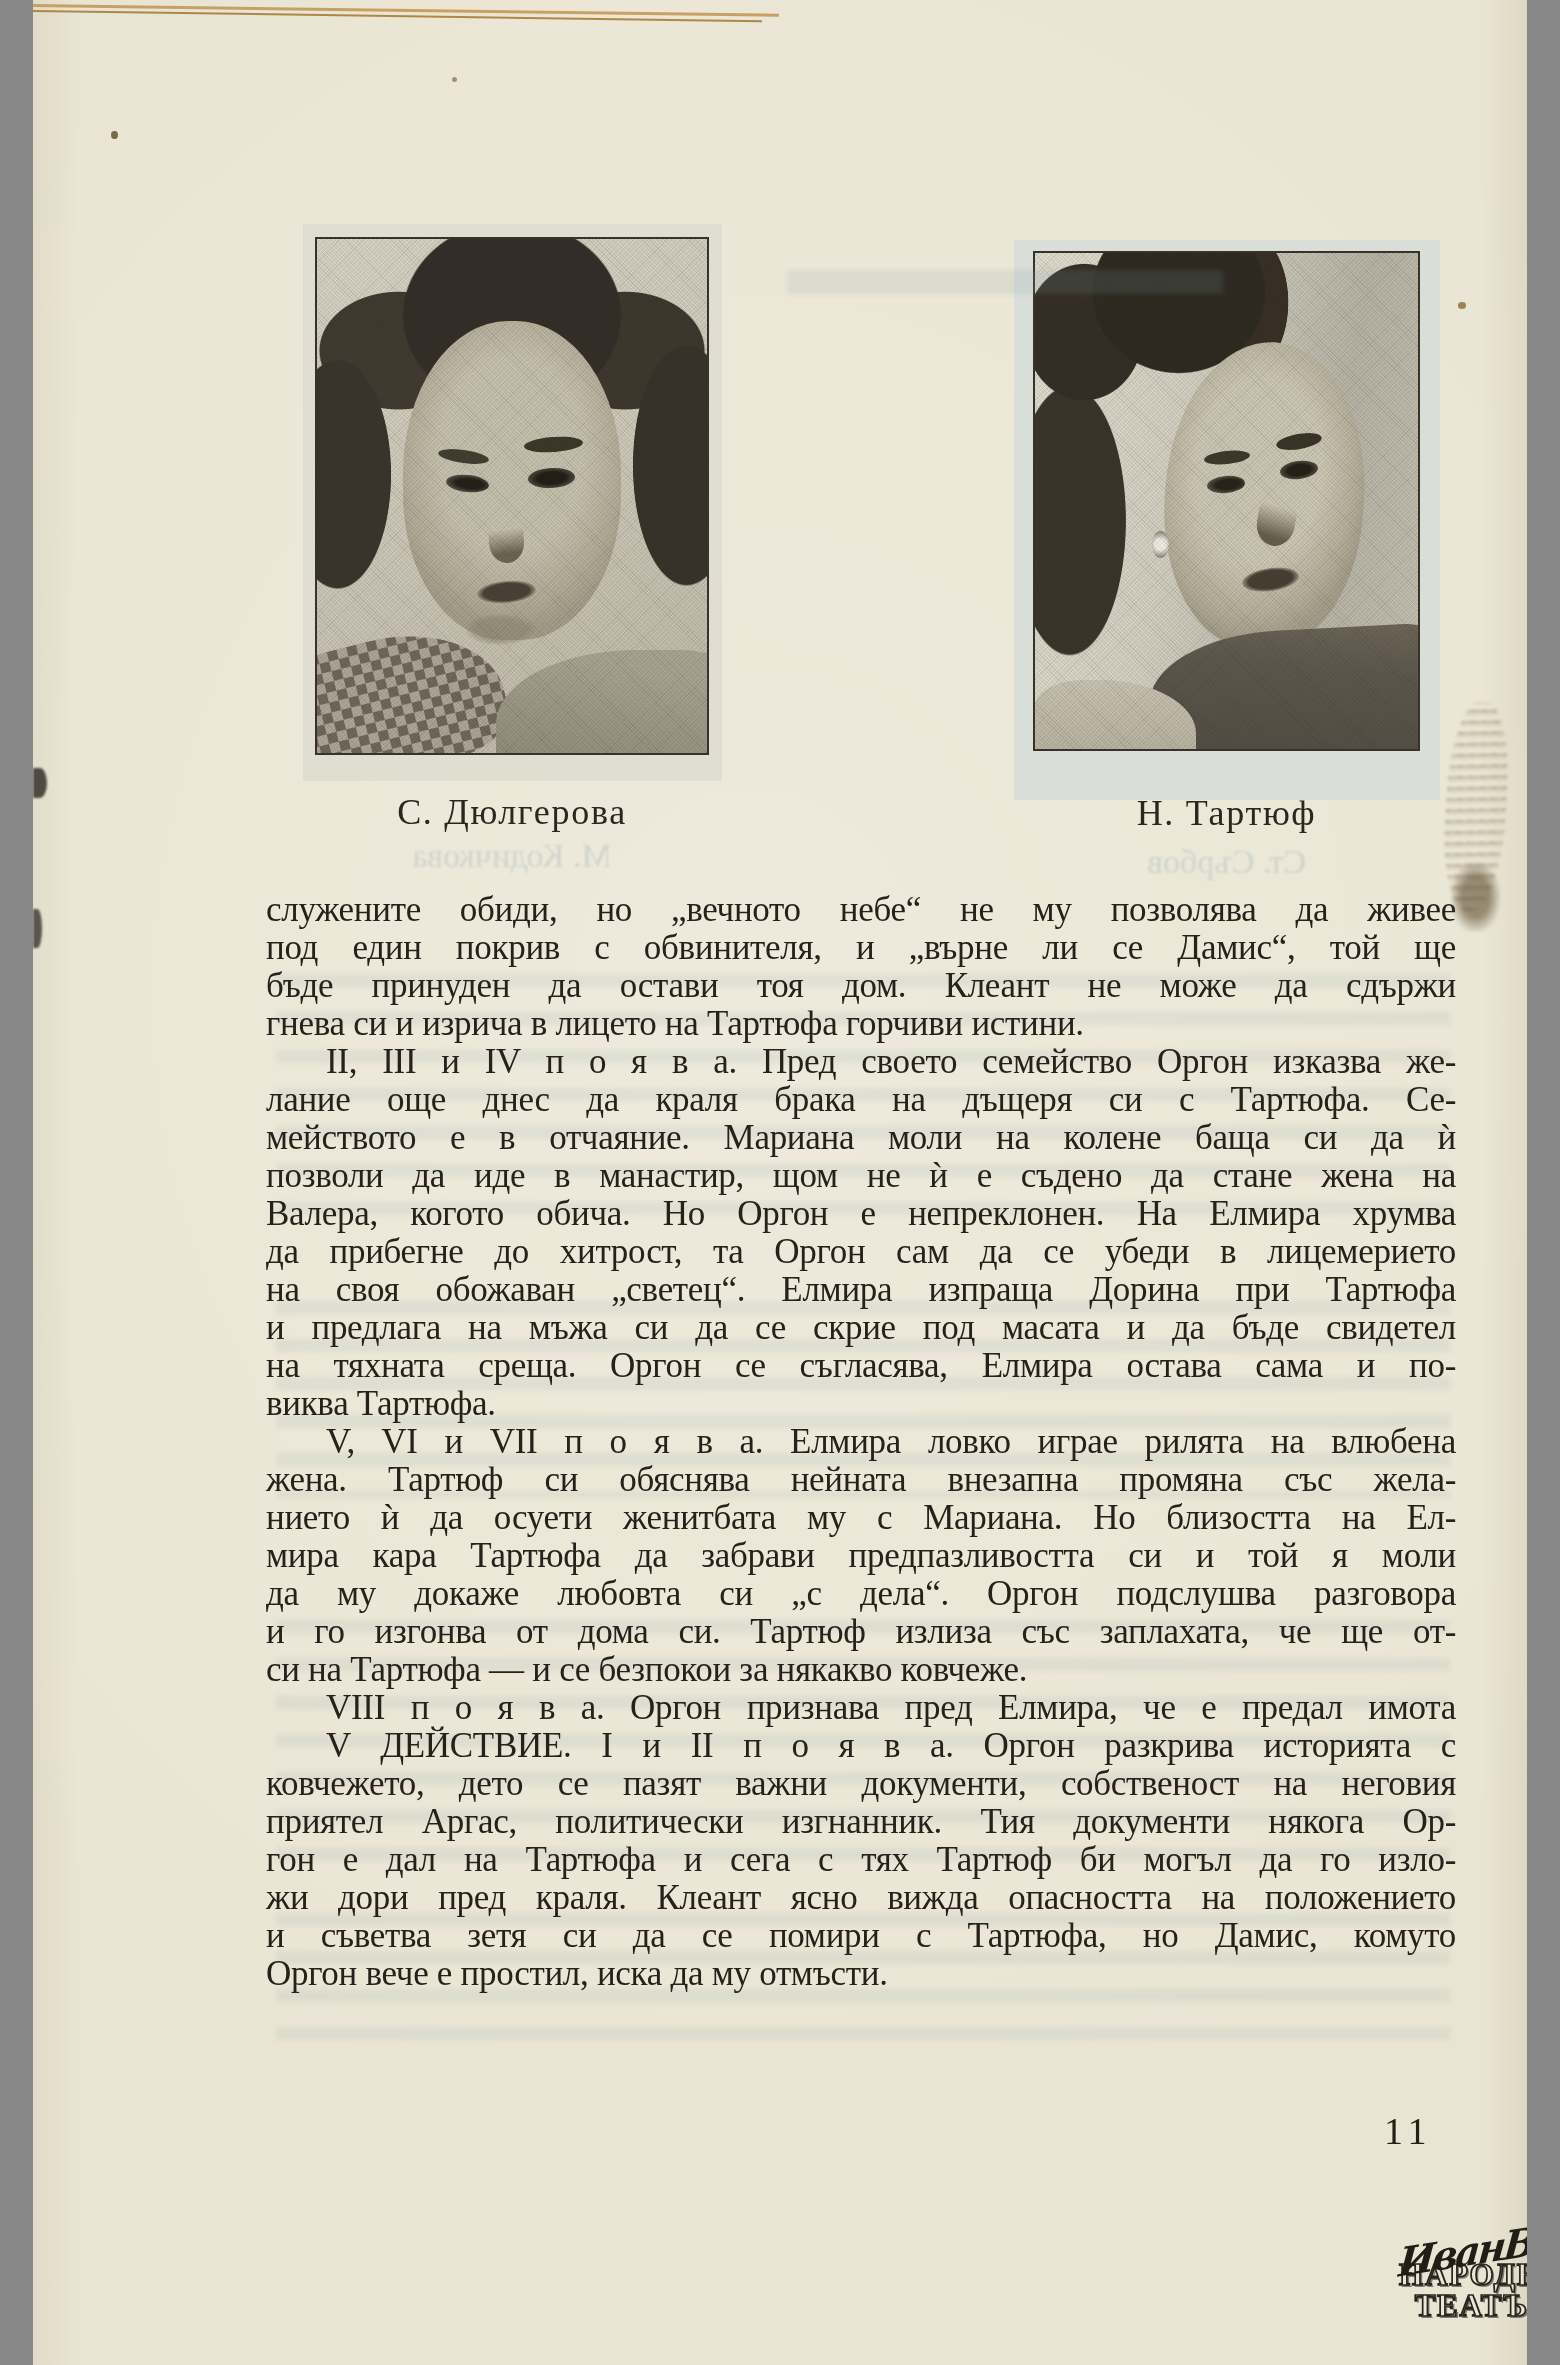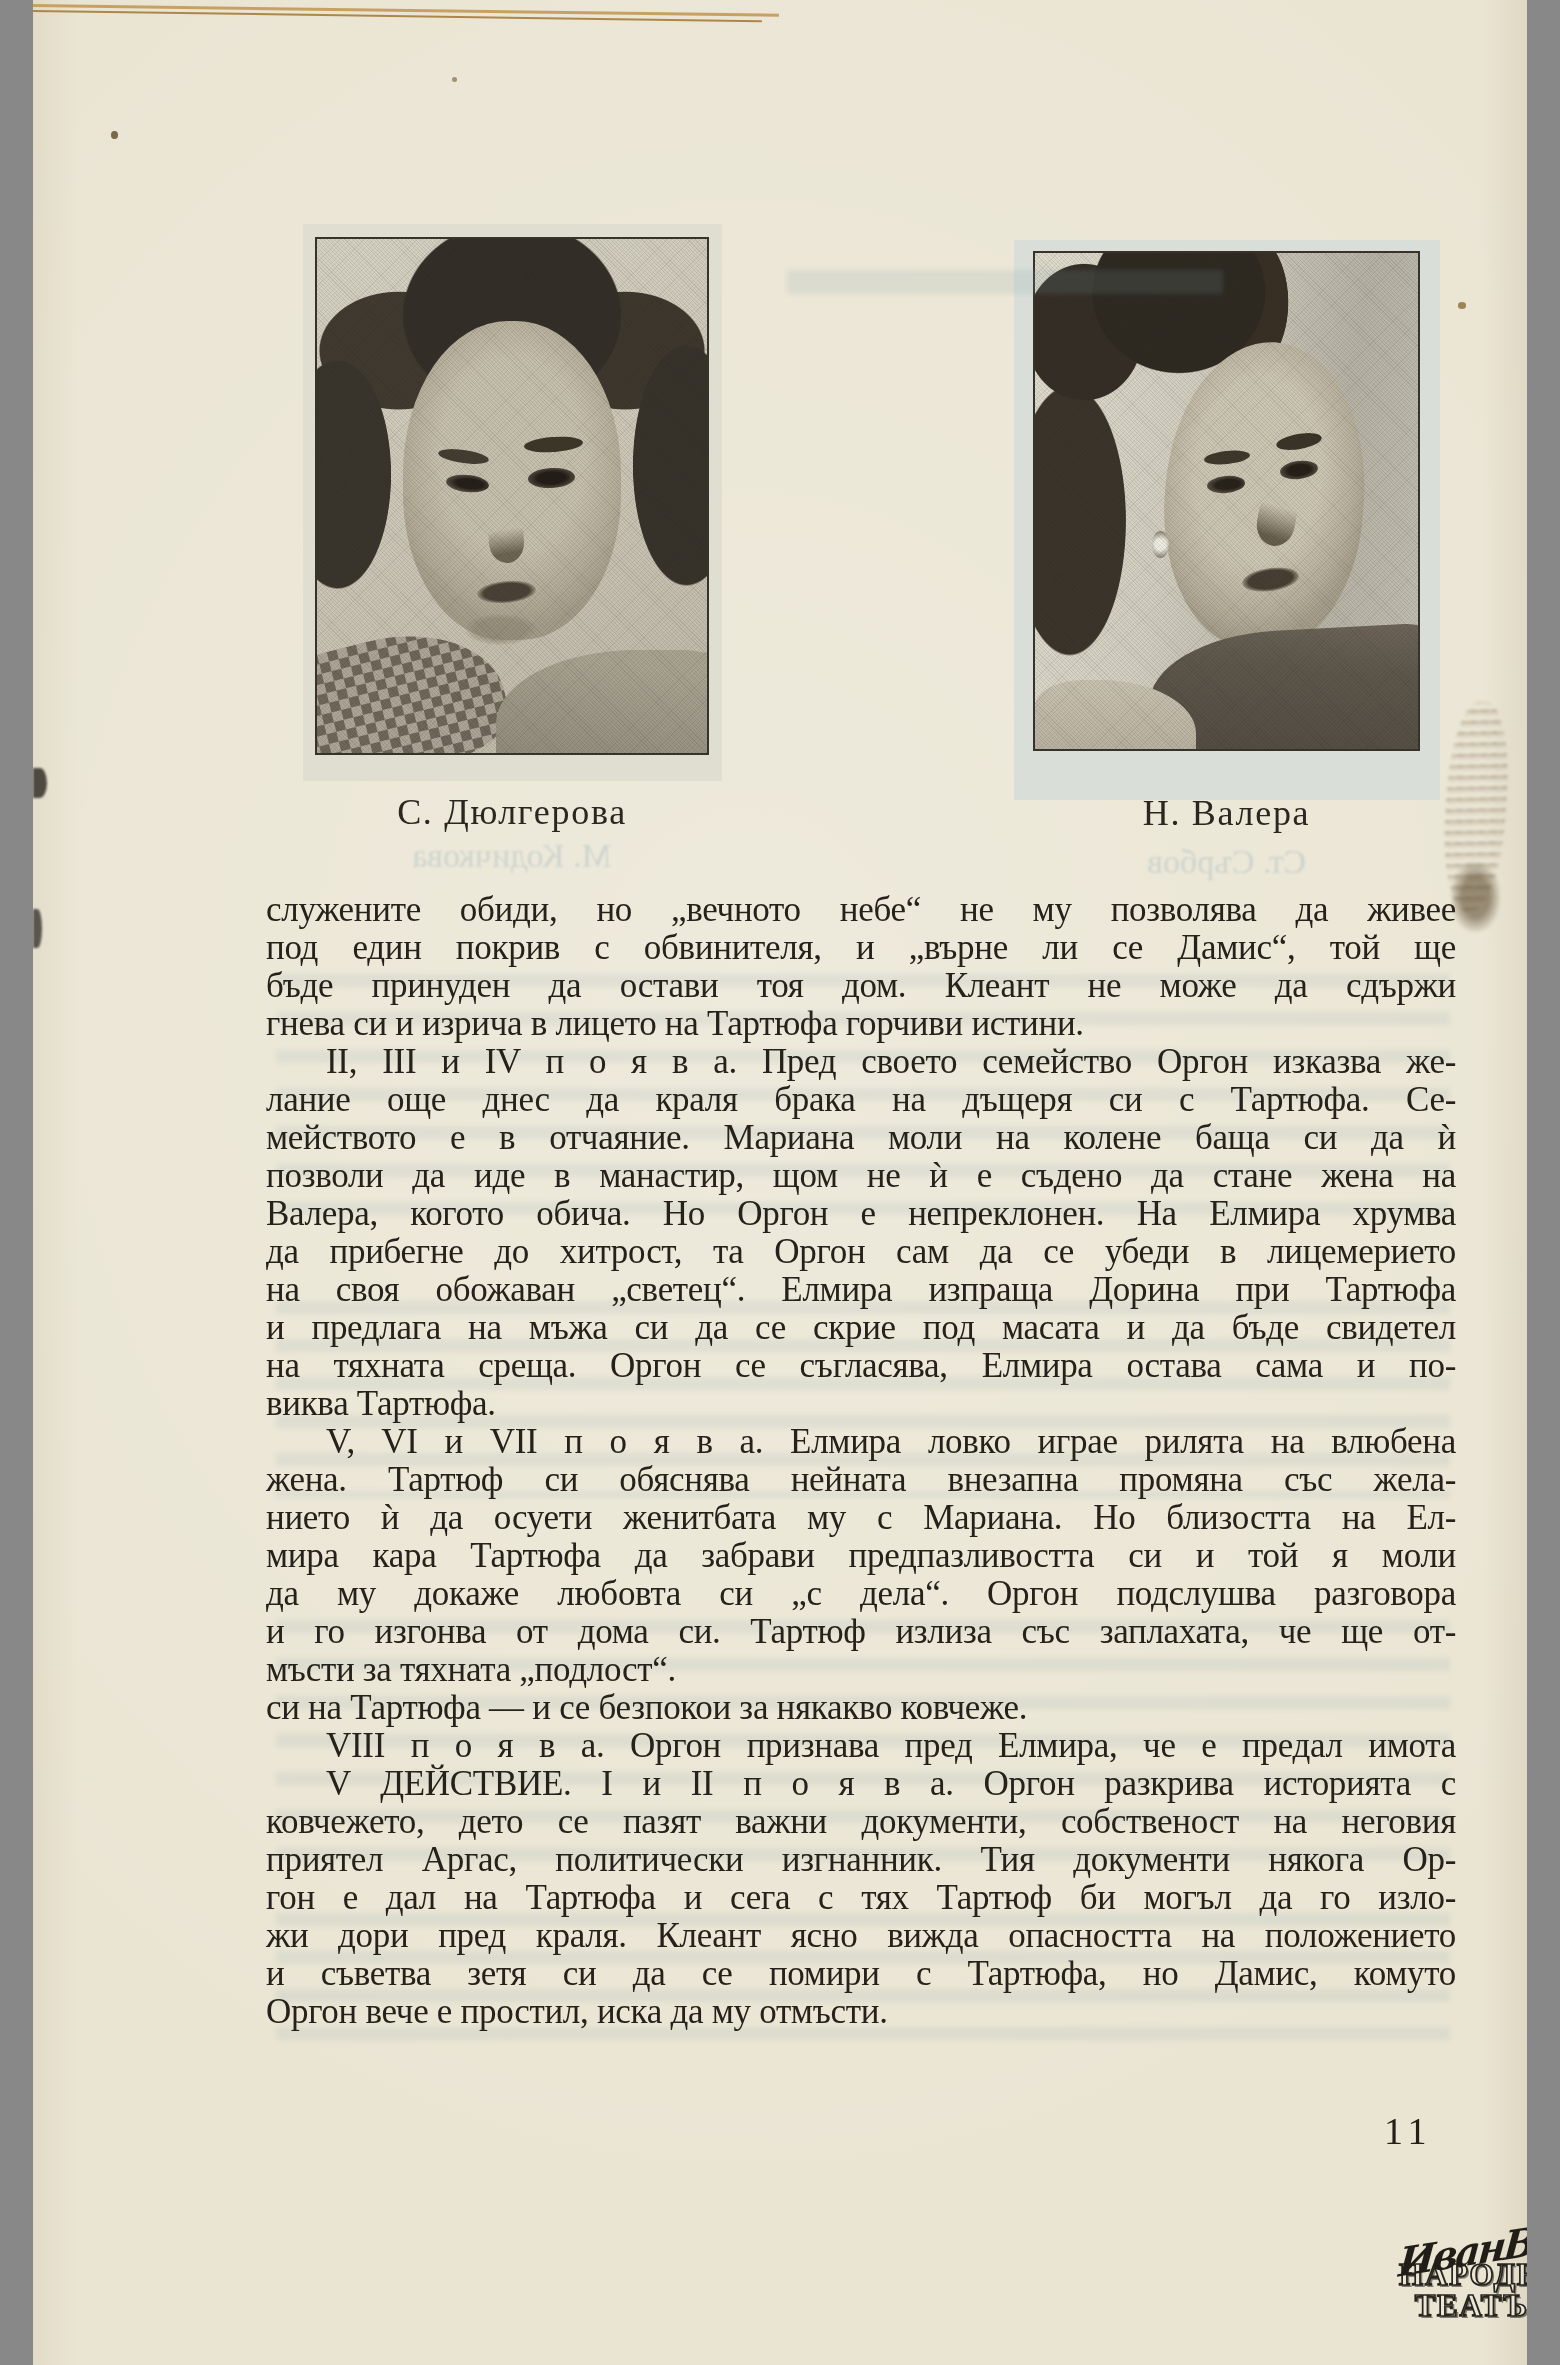--- a/index.html
+++ b/index.html
@@ -189,21 +189,21 @@
       <div class="part brow-l"></div>
       <div class="part brow-r"></div>
       <div class="part eye-l"></div>
       <div class="part eye-r"></div>
       <div class="part nose"></div>
       <div class="part lips"></div>
       <div class="part earring"></div>
       <div class="part jacket"></div>
       <div class="part blouse"></div>
     </div>
-    <figcaption class="caption">Н. Валера</figcaption>
+    <figcaption class="caption">Н. Тартюф</figcaption>
     <div class="ghost-caption">Ст. Сърбов</div>
   </figure>
 
   <div class="ghost-band gb0"></div>
   <div class="ghost-band gb1"></div>
   <div class="ghost-band gb2"></div>
   <div class="ghost-band gb3"></div>
   <div class="ghost-band gb4"></div>
 
   <main id="body-text" class="body-text">
@@ -220,21 +220,20 @@
       <div class="bline">на своя обожаван „светец“. Елмира изпраща Дорина при Тартюфа</div>
       <div class="bline">и предлага на мъжа си да се скрие под масата и да бъде свидетел</div>
       <div class="bline">на тяхната среща. Оргон се съгласява, Елмира остава сама и по-</div>
       <div class="bline last">виква Тартюфа.</div>
       <div class="bline indent">V, VI и VII п&nbsp;о&nbsp;я&nbsp;в&nbsp;а. Елмира ловко играе рилята на влюбена</div>
       <div class="bline">жена. Тартюф си обяснява нейната внезапна промяна със жела-</div>
       <div class="bline">нието ѝ да осуети женитбата му с Мариана. Но близостта на Ел-</div>
       <div class="bline">мира кара Тартюфа да забрави предпазливостта си и той я моли</div>
       <div class="bline">да му докаже любовта си „с дела“. Оргон подслушва разговора</div>
       <div class="bline">и го изгонва от дома си. Тартюф излиза със заплахата, че ще от-</div>
-      <div class="bline last">мъсти за тяхната „подлост“.</div>
       <div class="bline last">си на Тартюфа — и се безпокои за някакво ковчеже.</div>
       <div class="bline indent">VIII п&nbsp;о&nbsp;я&nbsp;в&nbsp;а. Оргон признава пред Елмира, че е предал имота</div>
       <div class="bline indent">V ДЕЙСТВИЕ. I и II п&nbsp;о&nbsp;я&nbsp;в&nbsp;а. Оргон разкрива историята с</div>
       <div class="bline">ковчежето, дето се пазят важни документи, собственост на неговия</div>
       <div class="bline">приятел Аргас, политически изгнанник. Тия документи някога Ор-</div>
       <div class="bline">гон е дал на Тартюфа и сега с тях Тартюф би могъл да го изло-</div>
       <div class="bline">жи дори пред краля. Клеант ясно вижда опасността на положението</div>
       <div class="bline">и съветва зетя си да се помири с Тартюфа, но Дамис, комуто</div>
       <div class="bline last">Оргон вече е простил, иска да му отмъсти.</div>
     </main>

